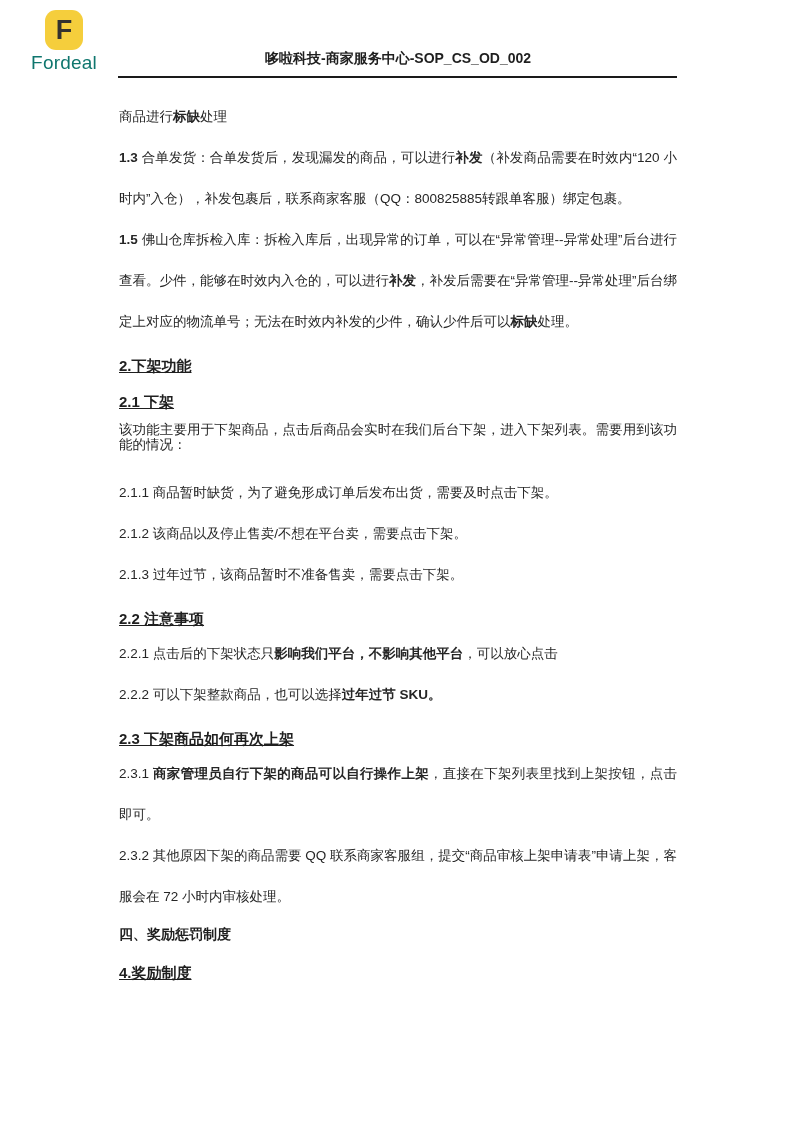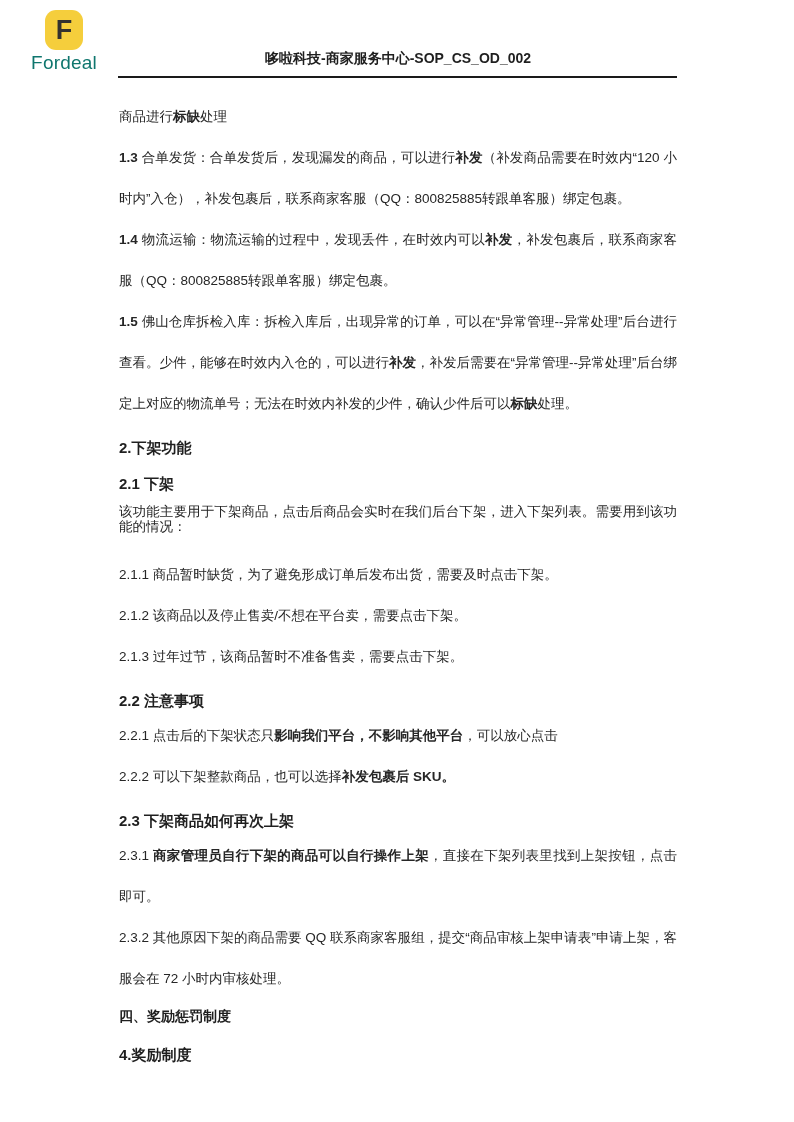--- a/index.html
+++ b/index.html
@@ -43,52 +43,51 @@
 
   
   .content {
     position: absolute; left: 119px; top: 96px; width: 558px;
     font-size: 13.5px; color: #262626;
     text-align: justify;
   }
   .blk { margin: 0; }
   .p  { line-height: 41px; }
   .pt { line-height: 15px; margin: 8px 0 20px; }
-  .h3 { font-size: 15px; font-weight: 700; line-height: 24px; margin: 12px 0 2px; color: #1f1f1f; }
+  .h3 { font-size: 15px; font-weight: 700; line-height: 24px; margin: 12px 0 2px; color: #1f1f1f; text-decoration: underline; }
   .h2 { font-size: 14px; font-weight: 700; line-height: 30px; margin: 2px 0 2px; color: #1f1f1f; }
   .b  { font-weight: 700; }
 </style>
 </head>
 <body>
 
 <div class="page">
 
   <div>
     <div class="logo-badge" style="background: rgb(245, 206, 60);">
       <span>F</span>
     </div>
     <div class="logo-text">Fordeal</div>
     <div class="doc-title">哆啦科技-商家服务中心-SOP_CS_OD_002</div>
     <div class="header-rule"></div>
   </div>
 
   <div class="content">
       <div class="blk p"><span class="">商品进行</span><span class="b">标缺</span><span class="">处理</span></div>
       <div class="blk p"><span class="b">1.3</span><span class=""> 合单发货：合单发货后，发现漏发的商品，可以进行</span><span class="b">补发</span><span class="">（补发商品需要在时效内“120 小时内”入仓），补发包裹后，联系商家客服（QQ：800825885转跟单客服）绑定包裹。</span></div>
-      <div class="blk p"><span class="b">1.4</span><span class=""> 物流运输：物流运输的过程中，发现丢件，在时效内可以</span><span class="b">补发</span><span class="">，补发包裹后，联系商家客服（QQ：800825885转跟单客服）绑定包裹。</span></div>
       <div class="blk p"><span class="b">1.5</span><span class=""> 佛山仓库拆检入库：拆检入库后，出现异常的订单，可以在“异常管理--异常处理”后台进行查看。少件，能够在时效内入仓的，可以进行</span><span class="b">补发</span><span class="">，补发后需要在“异常管理--异常处理”后台绑定上对应的物流单号；无法在时效内补发的少件，确认少件后可以</span><span class="b">标缺</span><span class="">处理。</span></div>
       <div class="blk h3"><span class="">2.下架功能</span></div>
       <div class="blk h3"><span class="">2.1 下架</span></div>
       <div class="blk pt"><span class="">该功能主要用于下架商品，点击后商品会实时在我们后台下架，进入下架列表。需要用到该功能的情况：</span></div>
       <div class="blk p"><span class="">2.1.1 商品暂时缺货，为了避免形成订单后发布出货，需要及时点击下架。</span></div>
       <div class="blk p"><span class="">2.1.2 该商品以及停止售卖/不想在平台卖，需要点击下架。</span></div>
       <div class="blk p"><span class="">2.1.3 过年过节，该商品暂时不准备售卖，需要点击下架。</span></div>
       <div class="blk h3"><span class="">2.2 注意事项</span></div>
       <div class="blk p"><span class="">2.2.1 点击后的下架状态只</span><span class="b">影响我们平台，不影响其他平台</span><span class="">，可以放心点击</span></div>
-      <div class="blk p"><span class="">2.2.2 可以下架整款商品，也可以选择</span><span class="b">补发包裹后 SKU。</span></div>
+      <div class="blk p"><span class="">2.2.2 可以下架整款商品，也可以选择</span><span class="b">过年过节 SKU。</span></div>
       <div class="blk h3"><span class="">2.3 下架商品如何再次上架</span></div>
       <div class="blk p"><span class="">2.3.1 </span><span class="b">商家管理员自行下架的商品可以自行操作上架</span><span class="">，直接在下架列表里找到上架按钮，点击即可。</span></div>
       <div class="blk p"><span class="">2.3.2 其他原因下架的商品需要 QQ 联系商家客服组，提交“商品审核上架申请表”申请上架，客服会在 72 小时内审核处理。</span></div>
       <div class="blk h2"><span class="">四、奖励惩罚制度</span></div>
       <div class="blk h3"><span class="">4.奖励制度</span></div>
     </div>
 
 </div>
 
 </body></html>

